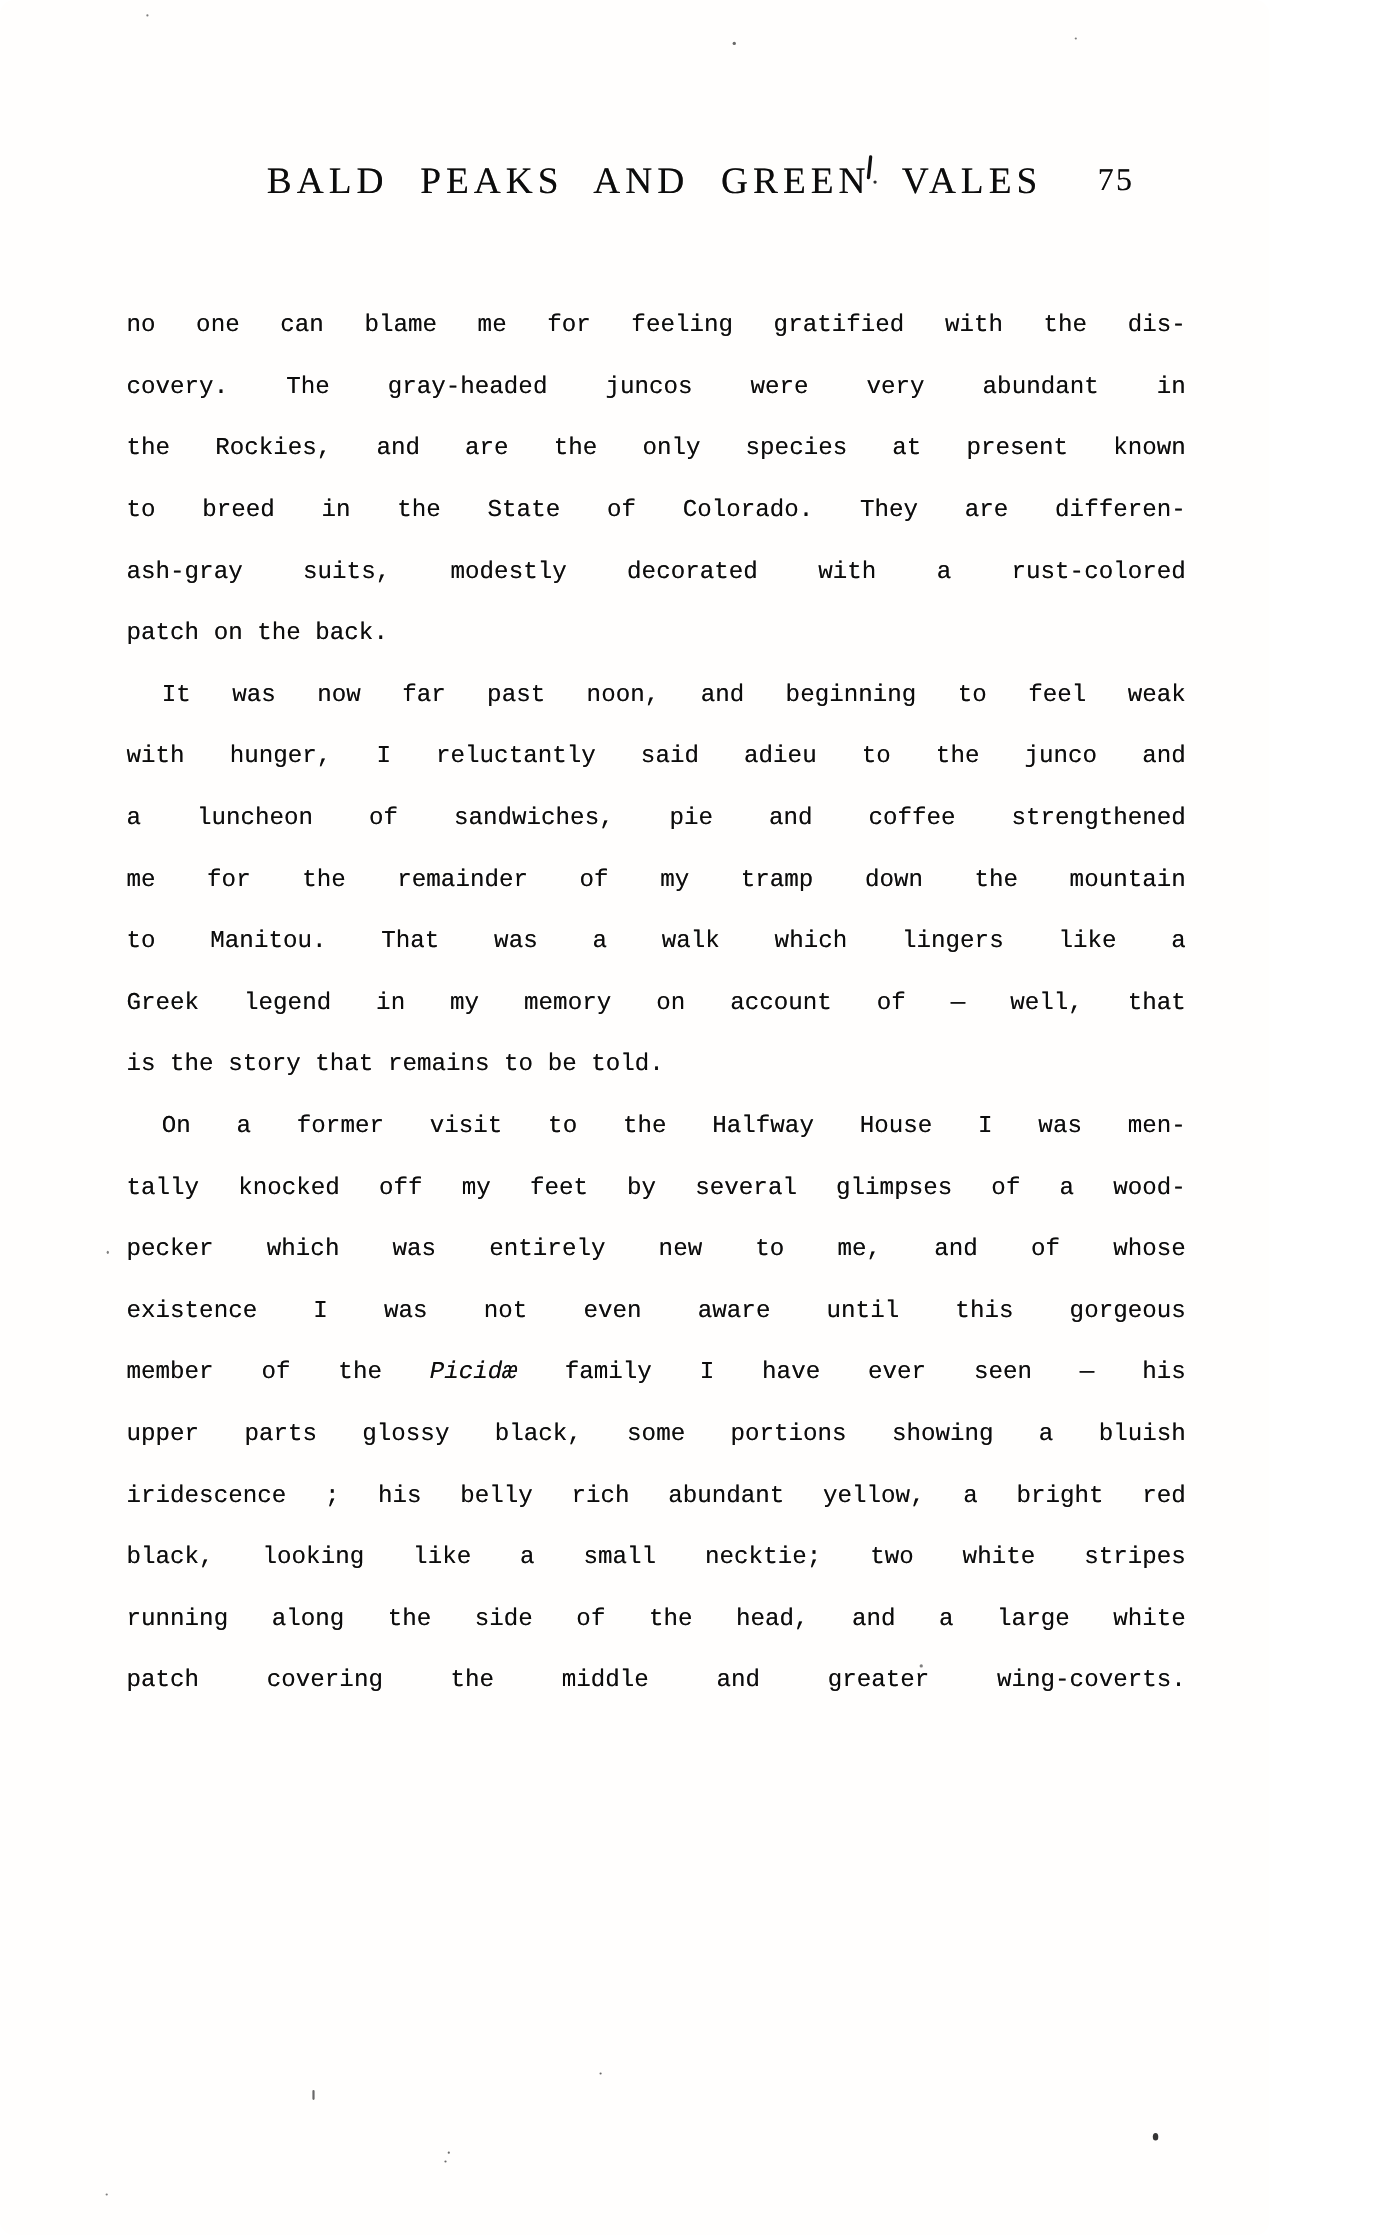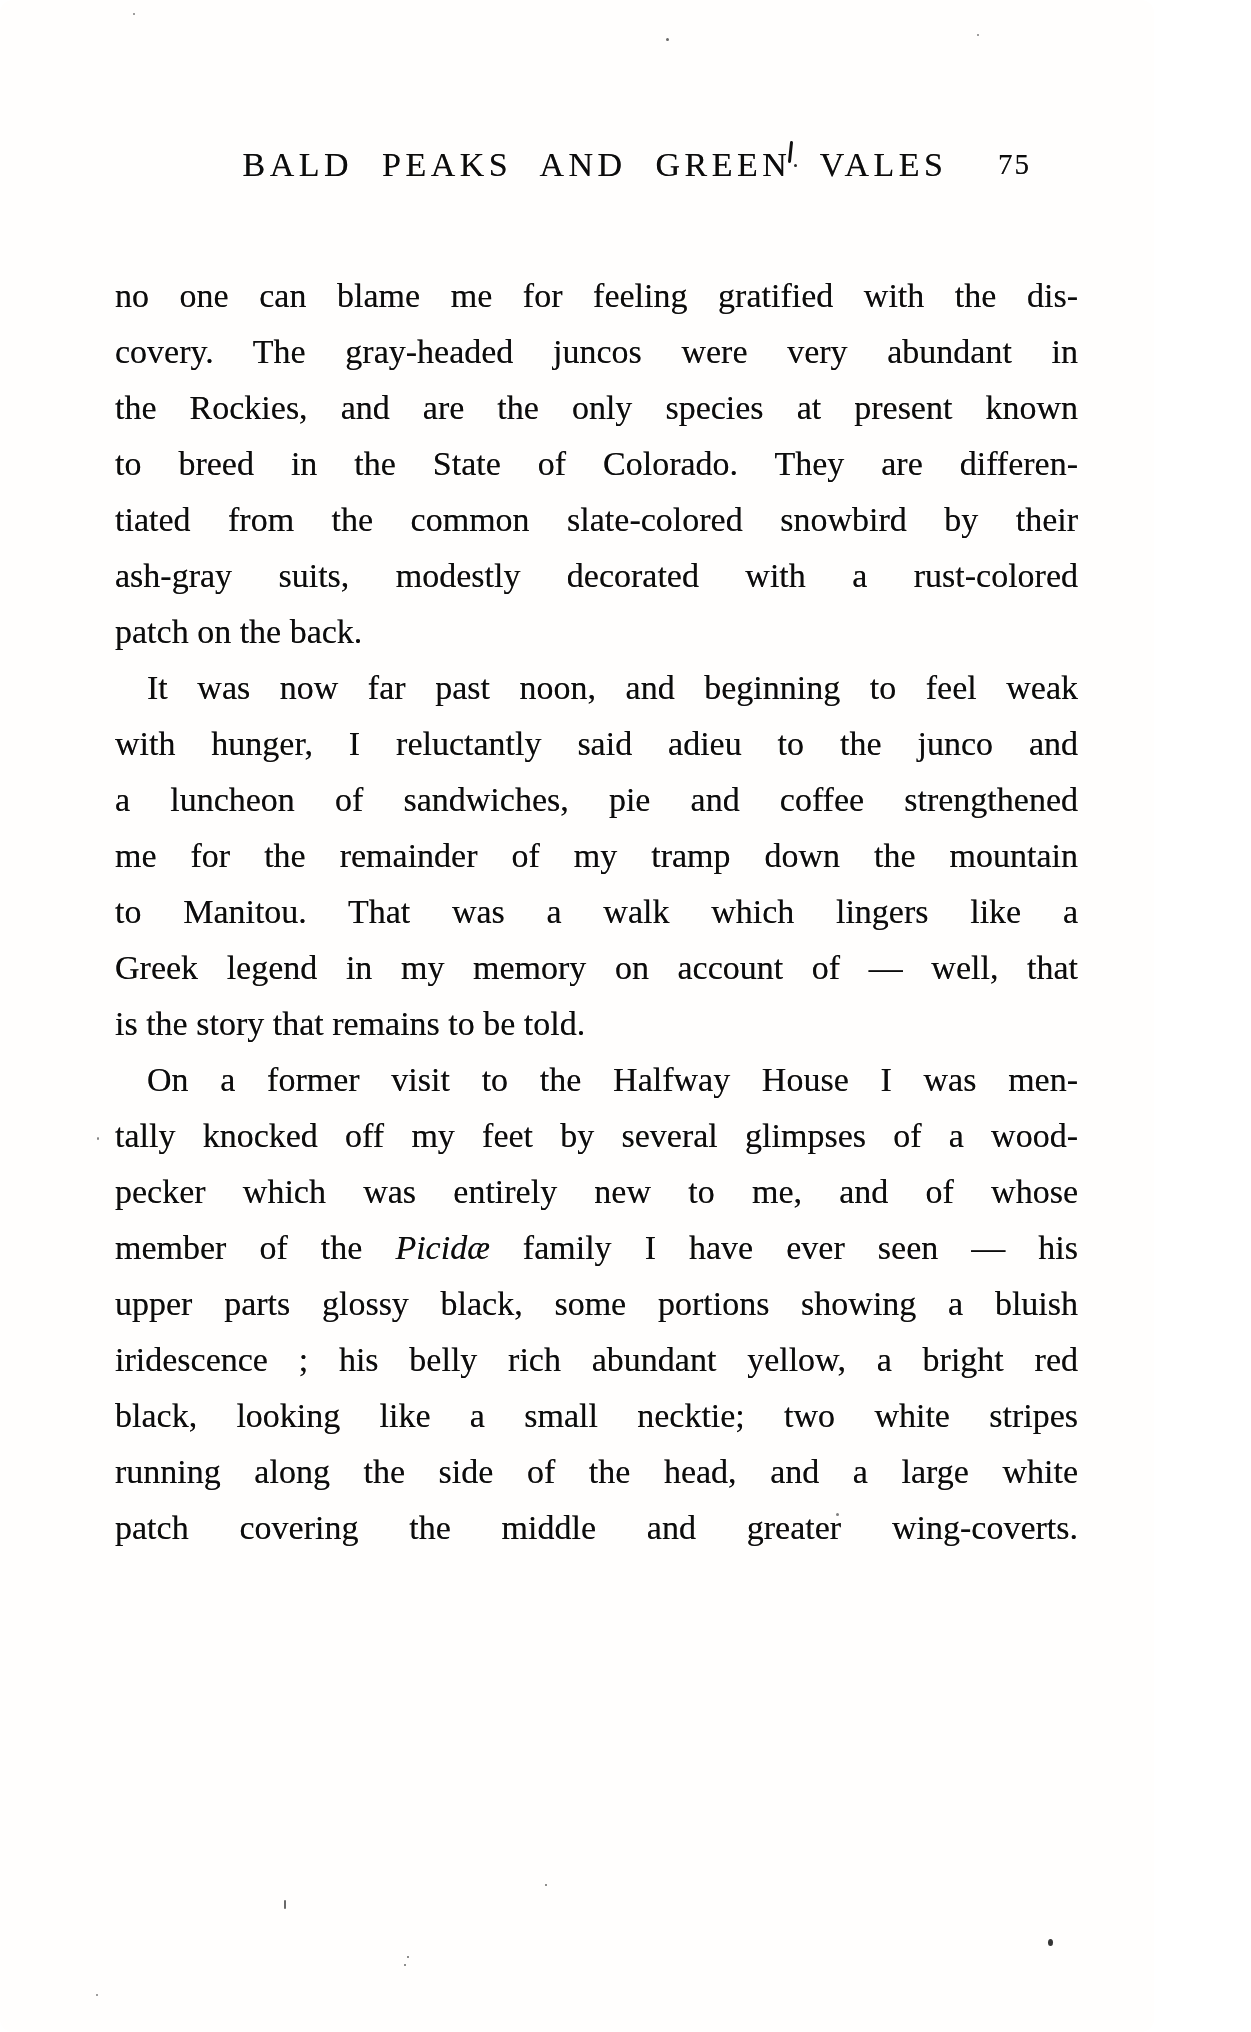--- a/index.html
+++ b/index.html
@@ -33,27 +33,28 @@
       letter-spacing: 2px;
       text-shadow: 0 0 0.6px rgba(0,0,0,0.55);
     }
     .text-block {
       position: absolute;
       top: 268px;
       left: 115px;
       width: 963px;
     }
     .line {
-      font-size: 34px;
+      font-size: 22px;
       line-height: 56px;
       height: 56px;
       text-align: justify;
       text-align-last: justify;
       overflow: hidden;
       text-shadow: 0 0 0.6px rgba(0,0,0,0.55);
+      font-family: Liberation Mono, monospace;
     }
     .line.indent { text-indent: 32px; }
     .line.para-end { text-align-last: left; }
     .italic { font-style: italic; }
     .ink-flick {
       position: absolute;
       left: 789px;
       top: 141px;
       width: 3px;
       height: 22px;
@@ -88,33 +89,33 @@
   <div class="speck" style="left:1048px; top:1939px; width:5px; height:7px; opacity:.95;"></div>
 
   <div class="running-header">BALD PEAKS AND GREEN VALES</div>
   <div class="folio">75</div>
 
   <div class="text-block">
     <div class="line">no one can blame me for feeling gratified with the dis-</div>
     <div class="line">covery. The gray-headed juncos were very abundant in</div>
     <div class="line">the Rockies, and are the only species at present known</div>
     <div class="line">to breed in the State of Colorado. They are differen-</div>
-    <div class="line">tiated from the common slate-colored snowbird by their</div>
     <div class="line">ash-gray suits, modestly decorated with a rust-colored</div>
     <div class="line para-end">patch on the back.</div>
     <div class="line indent">It was now far past noon, and beginning to feel weak</div>
     <div class="line">with hunger, I reluctantly said adieu to the junco and</div>
     <div class="line">a luncheon of sandwiches, pie and coffee strengthened</div>
     <div class="line">me for the remainder of my tramp down the mountain</div>
     <div class="line">to Manitou. That was a walk which lingers like a</div>
     <div class="line">Greek legend in my memory on account of — well, that</div>
     <div class="line para-end">is the story that remains to be told.</div>
     <div class="line indent">On a former visit to the Halfway House I was men-</div>
     <div class="line">tally knocked off my feet by several glimpses of a wood-</div>
     <div class="line">pecker which was entirely new to me, and of whose</div>
+    <div class="line">existence I was not even aware until this gorgeous</div>
     <div class="line"><span>member of the </span><span class="italic">Picidæ</span><span> family I have ever seen — his</span></div>
     <div class="line">upper parts glossy black, some portions showing a bluish</div>
     <div class="line">iridescence ; his belly rich abundant yellow, a bright red</div>
     <div class="line">black, looking like a small necktie; two white stripes</div>
     <div class="line">running along the side of the head, and a large white</div>
     <div class="line">patch covering the middle and greater wing-coverts.</div>
   </div>
 
 </div>
 

